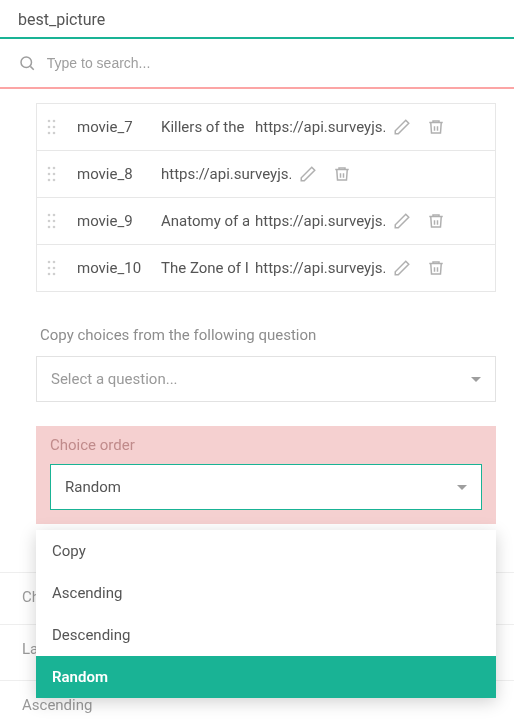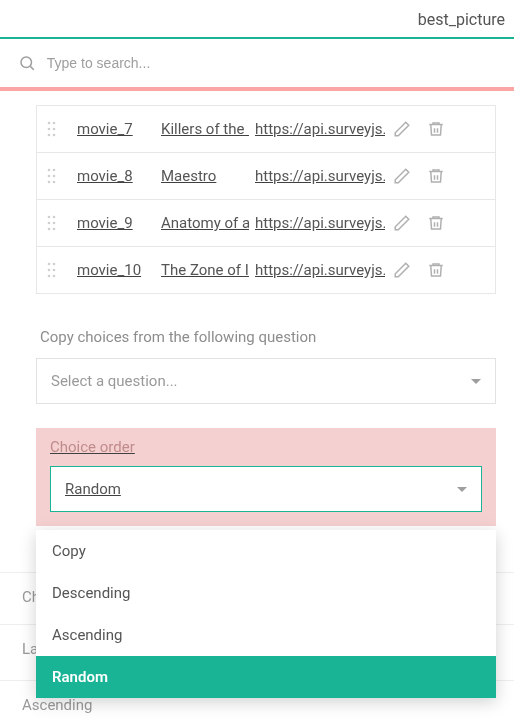--- a/index.html
+++ b/index.html
@@ -7,35 +7,35 @@
     font-family: -apple-system, BlinkMacSystemFont, "Segoe UI", Roboto, Arial, sans-serif;
     font-size: 14px;
     color: #404040;
     background: #fff;
     width: 514px;
     height: 725px;
     overflow: hidden;
     position: relative;
   }
   .header {
-    padding: 10px 9px 8px;
-    text-align: right;
+    padding: 10px 18px 8px;
+    text-align: left;
     font-size: 16px;
     color: #555;
   }
   .accent-bar {
     height: 2px;
     width: 100%;
     background: #19b395;
   }
   .search-row {
     display: flex;
     align-items: center;
     padding: 14px 18px 14px 18px;
-    border-bottom: 4px solid #fca5a5;
+    border-bottom: 2px solid #fca5a5;
   }
   .search-row .icon {
     width: 20px;
     height: 20px;
     color: #9e9e9e;
     margin-right: 10px;
     display: flex;
     align-items: center;
     justify-content: center;
   }
@@ -49,21 +49,20 @@
   .search-input::placeholder { color: #9e9e9e; }
   .content {
     padding: 0 18px 0 18px;
   }
   .choices-table {
     margin-left: 18px;
     margin-top: 14px;
     border: 1px solid #e7e7e7;
     border-bottom: none;
     background: #fff;
-    text-decoration: underline;
   }
   .choice-row {
     display: flex;
     align-items: center;
     height: 47px;
     border-bottom: 1px solid #e7e7e7;
     padding: 0 10px 0 8px;
     gap: 6px;
   }
   .drag-handle {
@@ -114,21 +113,20 @@
     color: #9a9a9a;
     font-size: 15px;
     justify-content: space-between;
     cursor: pointer;
   }
   .choice-order-block {
     margin-top: 24px;
     margin-left: 18px;
     background: #f5d0d0;
     padding: 10px 0 14px 0;
-    text-decoration: underline;
   }
   .choice-order-label {
     color: #c08b8b;
     font-size: 15px;
     padding: 0 14px 10px 14px;
   }
   .choice-order-select {
     margin: 0 14px;
     height: 46px;
     border: 1.5px solid #19b395;
@@ -244,21 +242,20 @@
           <svg width="10" height="16" viewBox="0 0 10 16" fill="currentColor">
             <circle cx="2" cy="2" r="1.3"></circle>
             <circle cx="7" cy="2" r="1.3"></circle>
             <circle cx="2" cy="8" r="1.3"></circle>
             <circle cx="7" cy="8" r="1.3"></circle>
             <circle cx="2" cy="14" r="1.3"></circle>
             <circle cx="7" cy="14" r="1.3"></circle>
           </svg>
         </span>
         <span class="cell cell-id">movie_8</span>
-        <span class="cell cell-title">Maestro</span>
         <span class="cell cell-url">https://api.surveyjs.io</span>
         <span class="icon-btn">
           <svg width="18" height="18" viewBox="0 0 24 24" fill="none" stroke="currentColor" stroke-width="2">
             <path d="M17 3l4 4L7 21H3v-4L17 3z"></path>
           </svg>
         </span>
         <span class="icon-btn trash">
           <svg width="18" height="18" viewBox="0 0 24 24" fill="none" stroke="currentColor" stroke-width="2">
             <path d="M3 6h18"></path>
             <path d="M8 6V4h8v2"></path>
@@ -350,16 +347,16 @@
 <div class="accordion-bg acc2">
   <span style="overflow:hidden;white-space:nowrap;width:18px;">Layout</span>
 </div>
 <div class="accordion-bg acc3">
   <span>Ascending</span>
 </div>
 
 <div class="dropdown">
 
 <div class="dropdown-item">Copy</div>
+    <div class="dropdown-item">Ascending</div>
     <div class="dropdown-item">Descending</div>
-    <div class="dropdown-item">Ascending</div>
     <div class="dropdown-item selected">Random</div>
   </div>
 
 </body></html>

